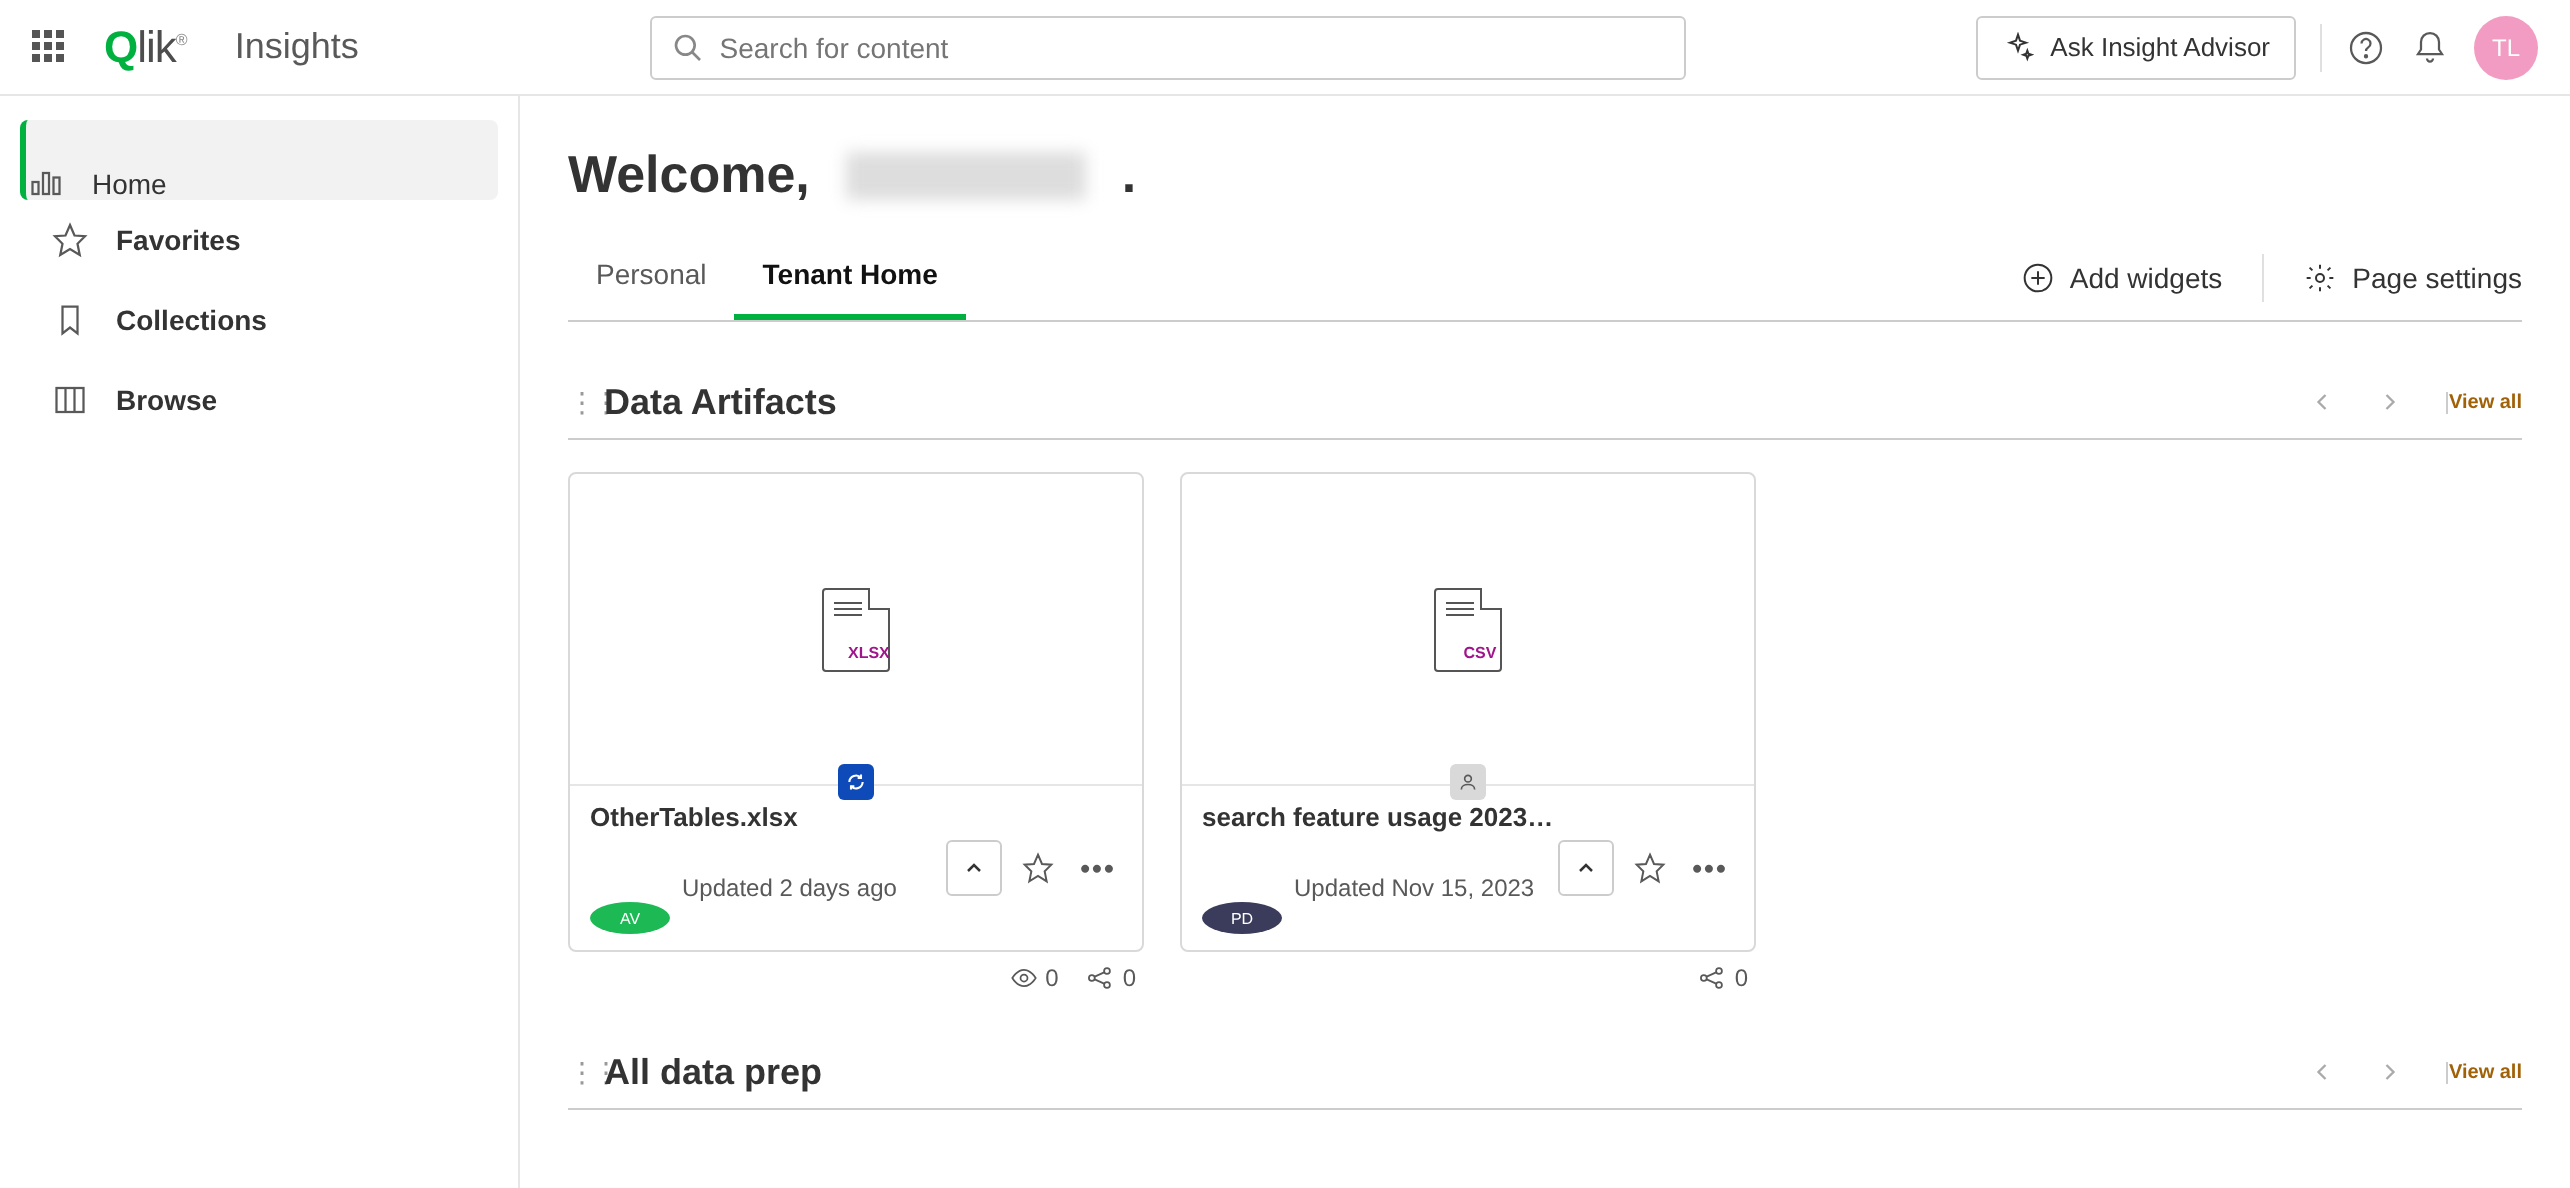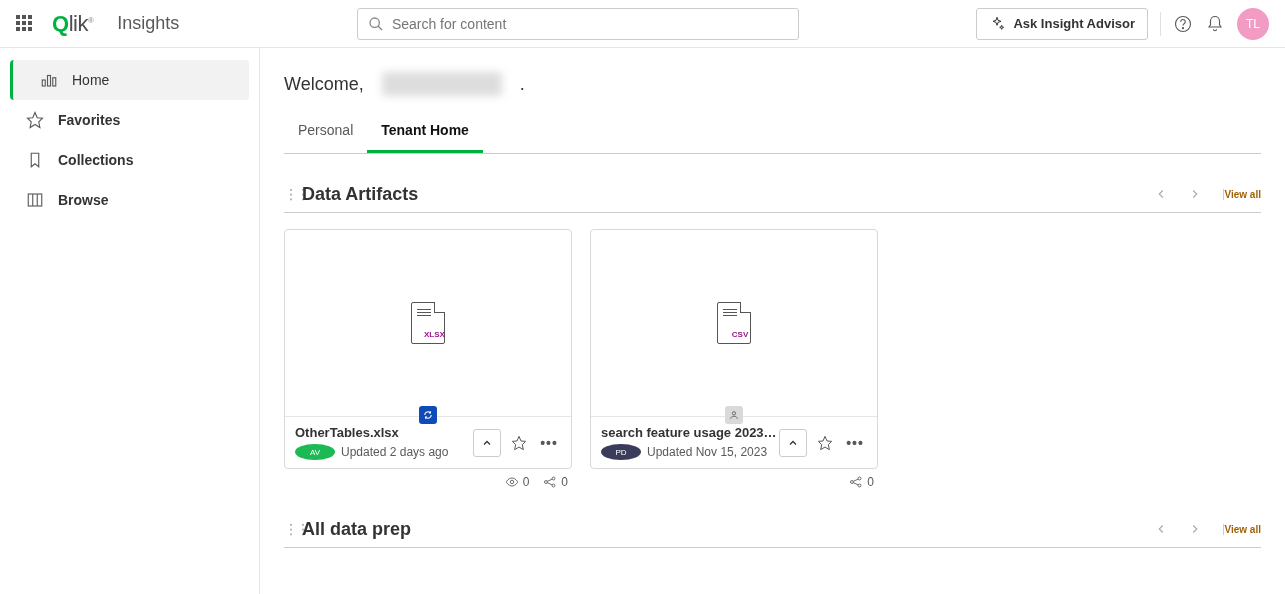--- a/index.html
+++ b/index.html
@@ -9,37 +9,37 @@
 .header { height: 48px; display: flex; align-items: center; padding: 0 16px; border-bottom: 1px solid #e6e6e6; gap: 12px; }
 .apps-icon { width: 18px; height: 18px; display: grid; grid-template-columns: repeat(3, 4px); grid-template-rows: repeat(3, 4px); gap: 2px; cursor: pointer; }
 .apps-icon span { background: #555; width: 4px; height: 4px; }
 .logo { display: flex; align-items: center; gap: 10px; margin-left: 6px; }
 .logo-text { font-size: 22px; font-weight: 400; letter-spacing: -0.5px; }
 .logo-q { color: #00b140; font-weight: 600; }
 .logo-rest { color: #4d4d4d; }
 .logo-reg { font-size: 8px; color: #888; vertical-align: super; }
 .section-name { font-size: 18px; color: #595959; margin-left: 12px; }
 .search-wrap { flex: 1; display: flex; justify-content: center; }
-.search-box { width: 442px; height: 32px; border: 1px solid #ccc; border-radius: 3px; display: flex; align-items: center; padding: 0 10px; color: #888; gap: 8px; }
+.search-box { width: 518px; height: 32px; border: 1px solid #ccc; border-radius: 3px; display: flex; align-items: center; padding: 0 10px; color: #888; gap: 8px; }
 .search-box input { border: none; outline: none; flex: 1; font-size: 14px; background: transparent; }
 .header-right { display: flex; align-items: center; gap: 12px; }
-.advisor-btn { height: 32px; border: 1px solid #ccc; border-radius: 3px; background: #fff; display: flex; align-items: center; padding: 0 12px; gap: 8px; font-weight: 700; font-size: 13px; cursor: pointer; color: #333; }
+.advisor-btn { height: 32px; border: 1px solid #ccc; border-radius: 3px; background: #fff; display: flex; align-items: center; padding: 0 12px; gap: 8px; font-weight: 400; font-size: 13px; cursor: pointer; color: #333; }
 .divider-v { width: 1px; height: 24px; background: #e0e0e0; }
 .icon-btn { width: 20px; height: 20px; display: flex; align-items: center; justify-content: center; cursor: pointer; color: #595959; }
 .avatar { width: 32px; height: 32px; border-radius: 50%; background: #f29cc3; color: #fff; display: flex; align-items: center; justify-content: center; font-size: 12px; font-weight: 500; cursor: pointer; }
 
 
 .body-row { display: flex; height: calc(100% - 48px); }
 .sidebar { width: 260px; border-right: 1px solid #e6e6e6; padding: 12px 10px; }
 .sidebar-item { height: 40px; display: flex; align-items: center; padding: 0 16px; gap: 14px; border-radius: 4px; cursor: pointer; color: #333; font-size: 14px; font-weight: bold; }
-.sidebar-item.active { background: #f2f2f2; border-left: 3px solid #00b140; padding-left: 27px; font-weight: 400; }
+.sidebar-item.active { background: #f2f2f2; border-left: 3px solid #00b140; padding-left: 1px; font-weight: 400; align-items: flex-end; }
 .sidebar-icon { width: 18px; height: 18px; display: flex; align-items: center; justify-content: center; color: #595959; }
 
 .main { flex: 1; overflow-y: auto; padding: 24px 24px 40px 24px; }
-.welcome { font-size: 18px; font-weight: 400; color: #333; margin-bottom: 6px; display: flex; align-items: center; gap: 18px; }
+.welcome { font-size: 26px; font-weight: 700; color: #333; margin-bottom: 6px; display: flex; align-items: center; gap: 18px; }
 .blur-name { display: inline-block; width: 120px; height: 24px; background: #ddd; border-radius: 2px; filter: blur(4px); }
 .tabs-row { display: flex; align-items: center; border-bottom: 1px solid #ccc; margin-top: 14px; }
 .tab { padding: 12px 14px; font-size: 14px; color: #595959; cursor: pointer; border-bottom: 3px solid transparent; }
 .tab.active { color: #111; font-weight: 600; border-bottom-color: #00b140; }
 .tabs-right { margin-left: auto; display: flex; align-items: center; gap: 20px; }
 .tabs-right .action { display: flex; align-items: center; gap: 8px; font-size: 14px; cursor: pointer; color: #333; }
 
 .section { margin-top: 28px; }
 .section-header { display: flex; align-items: center; border-bottom: 1px solid #ccc; padding-bottom: 6px; }
 .drag-handle { width: 10px; color: #999; margin-right: 8px; font-size: 14px; cursor: move; letter-spacing: -2px; }
@@ -57,21 +57,21 @@
 .file-lines { position: absolute; top: 6px; left: 5px; width: 14px; display: flex; flex-direction: column; gap: 2px; }
 .file-lines span { height: 1px; background: #555; }
 .file-type { position: absolute; bottom: 4px; left: 12px; right: 0; text-align: center; font-size: 8px; font-weight: 700; color: #a0148c; }
 .preview-badge { position: absolute; bottom: -8px; left: 50%; transform: translateX(-50%); width: 18px; height: 18px; border-radius: 3px; display: flex; align-items: center; justify-content: center; font-size: 10px; color: #fff; }
 .badge-blue { background: #0e4bb8; }
 .badge-gray { background: #d9d9d9; color: #595959; }
 .card-footer { padding: 8px 10px; display: flex; align-items: center; }
 .card-info { flex: 1; min-width: 0; }
 .card-title { font-size: 13px; font-weight: 600; color: #333; white-space: nowrap; overflow: hidden; text-overflow: ellipsis; }
 .card-meta { display: flex; align-items: center; gap: 6px; font-size: 12px; color: #595959; margin-top: 4px; }
-.owner-dot { width: 40px; height: 16px; border-radius: 50%; display: flex; align-items: center; justify-content: center; font-size: 8px; color: #fff; }
+.owner-dot { width: 40px; height: 16px; border-radius: 50%; display: flex; align-items: center; justify-content: center; font-size: 8px; color: #fff; margin-top: 31px; }
 .owner-green { background: #1db954; }
 .owner-dark { background: #3b3b5c; }
 .card-actions { display: flex; align-items: center; gap: 6px; }
 .small-btn { width: 28px; height: 28px; border: 1px solid #ccc; border-radius: 3px; display: flex; align-items: center; justify-content: center; cursor: pointer; color: #595959; background: #fff; }
 .small-icon { width: 24px; height: 24px; display: flex; align-items: center; justify-content: center; cursor: pointer; color: #595959; }
 .card-stats { display: flex; justify-content: flex-end; gap: 14px; font-size: 12px; color: #595959; margin-top: 6px; padding-right: 4px; align-items: center; }
 .stat { display: flex; align-items: center; gap: 4px; }
 .dots-more { letter-spacing: 1px; font-weight: 700; }
 </style>
 </head>
@@ -171,20 +171,38 @@
   <div class="main">
     <div class="welcome">
       <span>Welcome,</span>
       <span class="blur-name"></span>
       <span>.</span>
     </div>
 
     <div class="tabs-row">
       <div class="tab">Personal</div>
       <div class="tab active">Tenant Home</div>
+      <div class="tabs-right">
+        <div class="action">
+          <svg width="16" height="16" viewBox="0 0 24 24" fill="none" stroke="#333" stroke-width="1.5">
+              <circle cx="12" cy="12" r="10"></circle>
+              <line x1="12" y1="7" x2="12" y2="17"></line>
+              <line x1="7" y1="12" x2="17" y2="12"></line>
+            </svg>
+          <span>Add widgets</span>
+        </div>
+        <div class="divider-v"></div>
+        <div class="action">
+          <svg width="16" height="16" viewBox="0 0 24 24" fill="none" stroke="#333" stroke-width="1.5">
+              <circle cx="12" cy="12" r="3"></circle>
+              <path d="M12 2v3M12 19v3M4.2 4.2l2.1 2.1M17.7 17.7l2.1 2.1M2 12h3M19 12h3M4.2 19.8l2.1-2.1M17.7 6.3l2.1-2.1"></path>
+            </svg>
+          <span>Page settings</span>
+        </div>
+      </div>
     </div>
 
     <div class="section">
       <div class="section-header">
         <span class="drag-handle">⋮⋮</span>
         <span class="section-title">Data Artifacts</span>
         <div class="section-right">
           <div class="nav-arrow">
             <svg width="14" height="14" viewBox="0 0 24 24" fill="none" stroke="#aaa" stroke-width="2">
                 <polyline points="15 18 9 12 15 6"></polyline>

